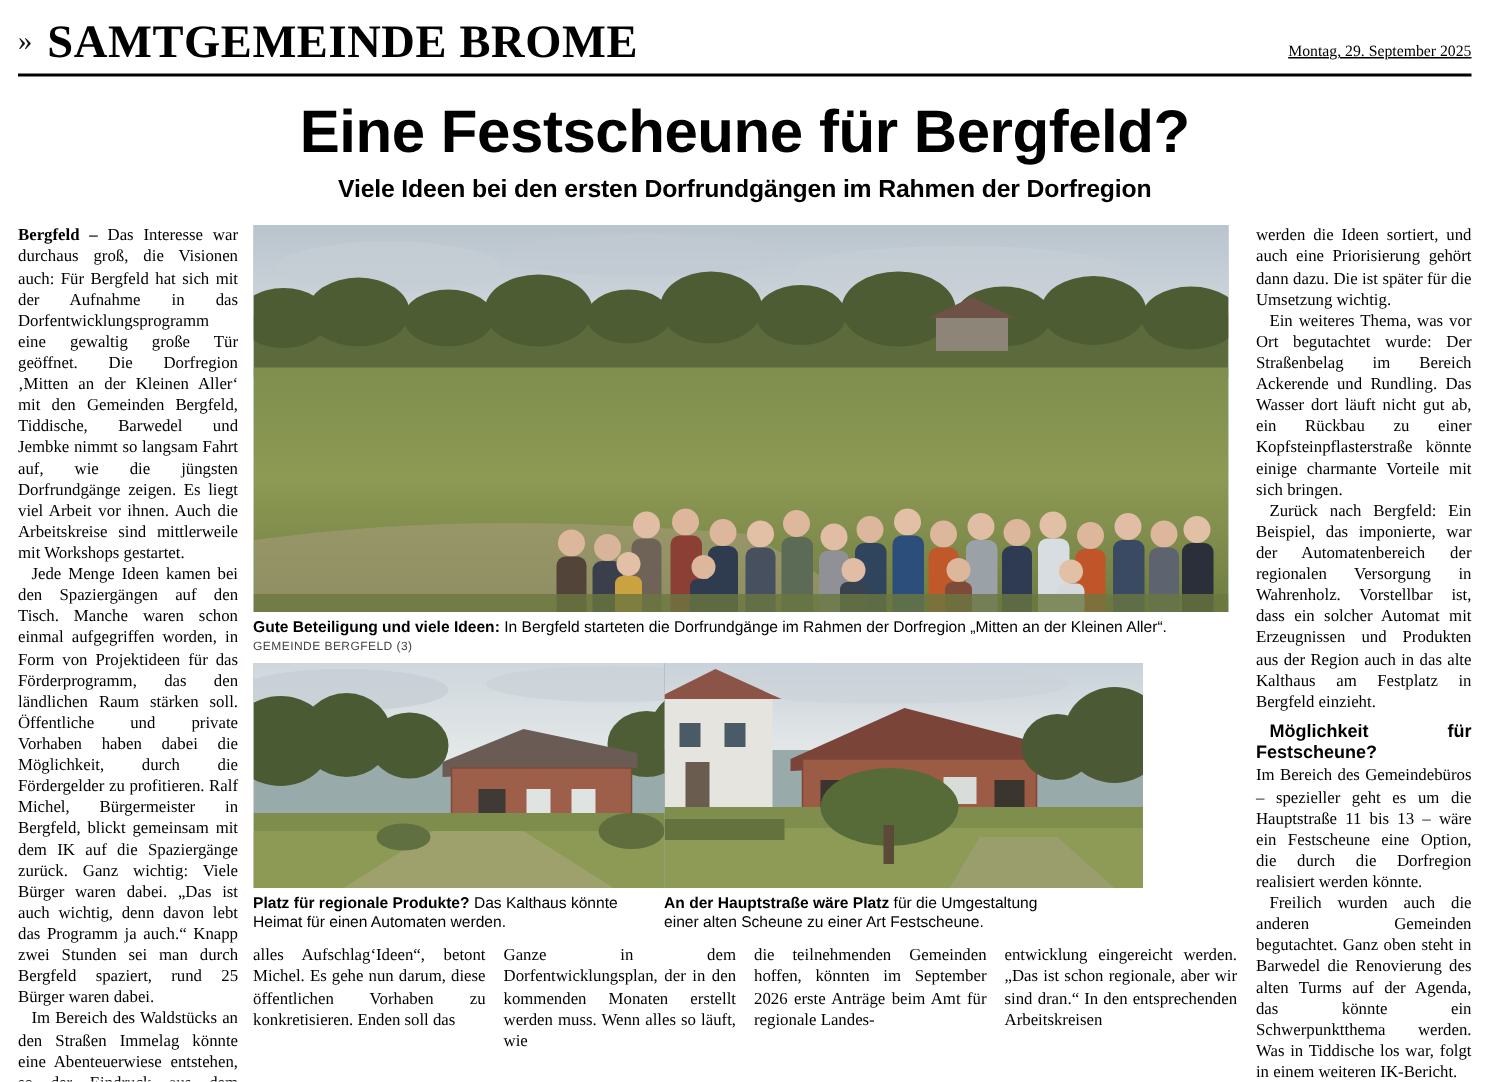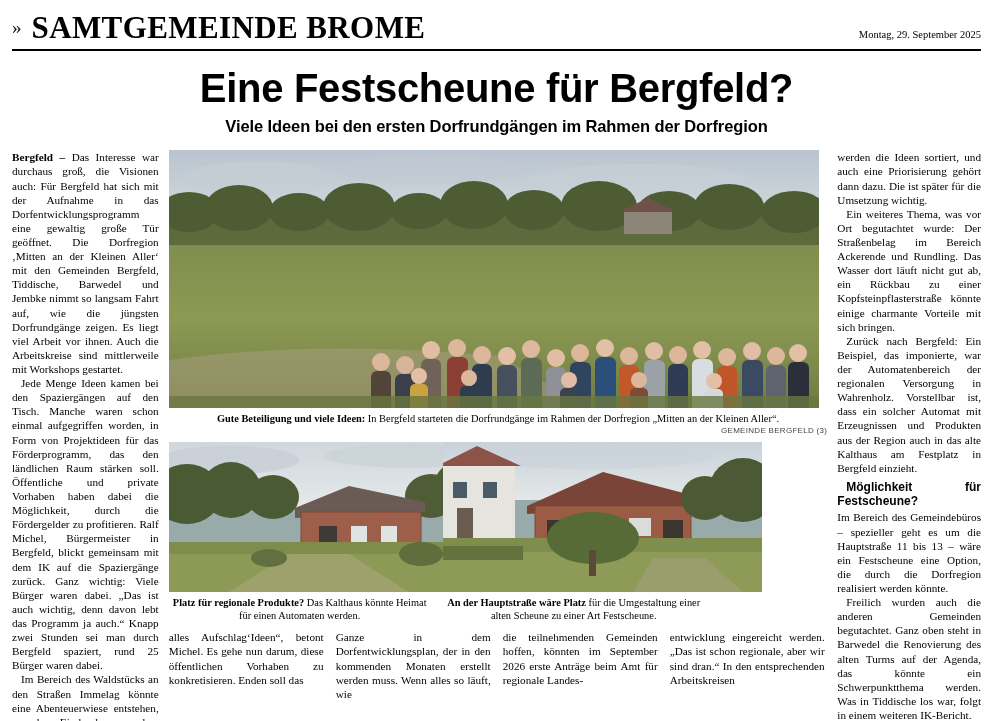--- a/index.html
+++ b/index.html
@@ -40,20 +40,21 @@
     letter-spacing: 0.4px;
     line-height: 1;
     white-space: nowrap;
   }
   .masthead-date {
     margin-left: auto;
     font-family: "Liberation Serif", serif;
     font-size: 10.5px;
     padding-bottom: 3px;
     white-space: nowrap;
+    text-decoration: underline;
   }
   .rule-thick {
     border-top: 2.2px solid #000;
     margin-top: 2px;
   }
 
   
   .headline-wrap {
     text-align: center;
     padding-top: 16px;
@@ -97,33 +98,32 @@
   .dateline { font-weight: bold; }
 
   
   .photo {
     position: relative;
     overflow: hidden;
     background: #9aa;
   }
   .main-photo { width: 650px; height: 258px; }
   .caption {
-    font-family: Liberation Serif, serif;
+    font-family: Liberation Sans, sans-serif;
     font-size: 10.4px;
     line-height: 1.25;
     padding-top: 4px;
-    text-align: center;
   }
   .caption b { font-weight: bold; }
   .credit {
     font-family: "Liberation Sans", sans-serif;
     font-size: 8px;
     letter-spacing: 0.3px;
     color: #444;
-    text-align: right;
+    text-align: left;
     padding-top: 1px;
   }
 
   .two-photo-row {
     display: flex;
     gap: 12px;
     margin-top: 7px;
   }
   .sub-photo { width: 319px; height: 150px; }
   .sub-col { width: 262px; }

